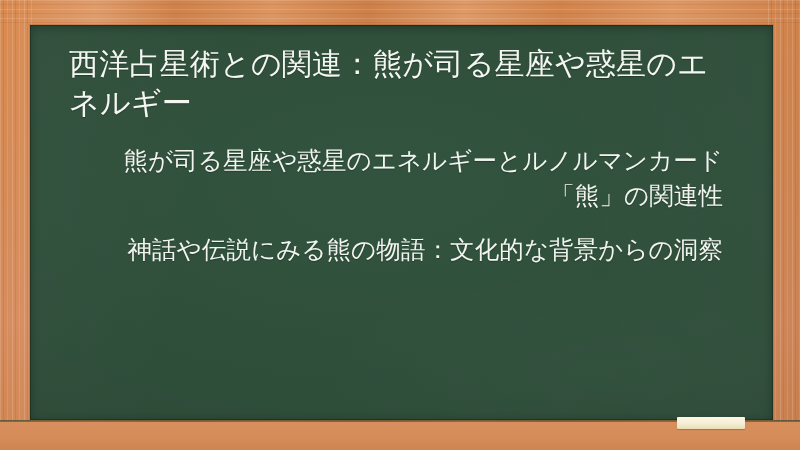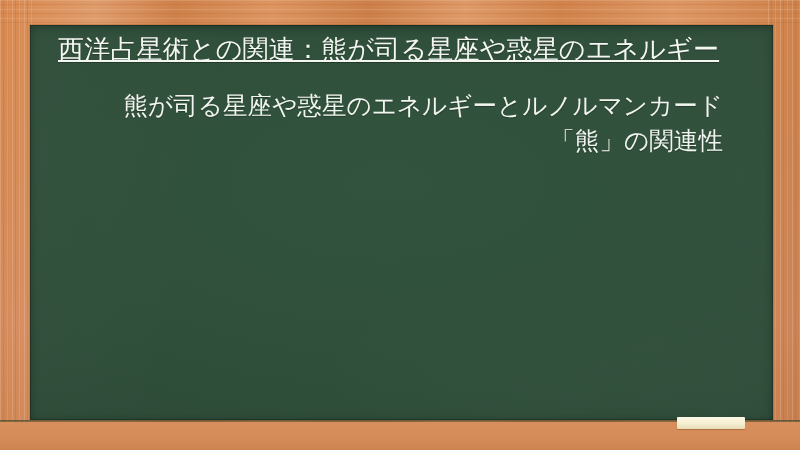--- a/index.html
+++ b/index.html
@@ -132,28 +132,27 @@
     position: absolute;
     inset: 0;
     padding: 4px 36px 0 28px;
     box-sizing: border-box;
     z-index: 2;
   }
 
   
   .title {
     color: #f4f6f2;
-    font-size: 26px;
+    font-size: 30px;
     font-weight: 400;
     line-height: 1.30;
     letter-spacing: 0.2px;
-    margin: 0;
+    margin: 11px;
     padding-top: 4px;
     text-shadow: 0 1px 1px rgba(0,0,0,0.28);
-    text-decoration: underline;
   }
 
   .body-list {
     list-style: none;
     margin: 22px 0 0 0;
     padding: 0 14px 0 28px;
   }
 
   .body-item {
     color: #f1f4ef;
@@ -193,20 +192,21 @@
     <div class="ledge"></div>
   </div>
 
   <div class="board">
     <div class="board-inner">
 
       <h1 class="title">西洋占星術との関連：熊が司る星座や惑星のエネルギー</h1>
 
       <ul class="body-list">
         <li class="body-item">熊が司る星座や惑星のエネルギーとルノルマンカード「熊」の関連性</li>
+        <li class="body-item">神話や伝説にみる熊の物語：文化的な背景からの洞察</li>
       </ul>
 
     </div>
   </div>
 
   <div class="chalk"></div>
 
 </div>
 
 </body></html>

